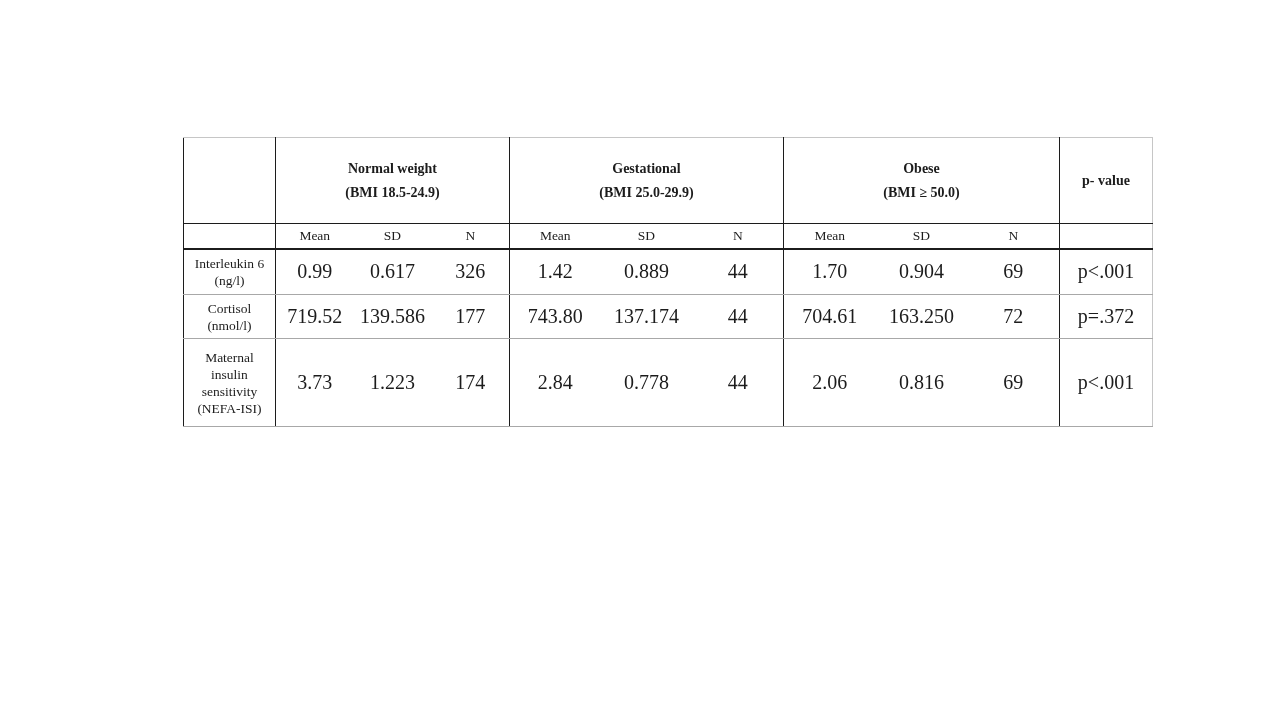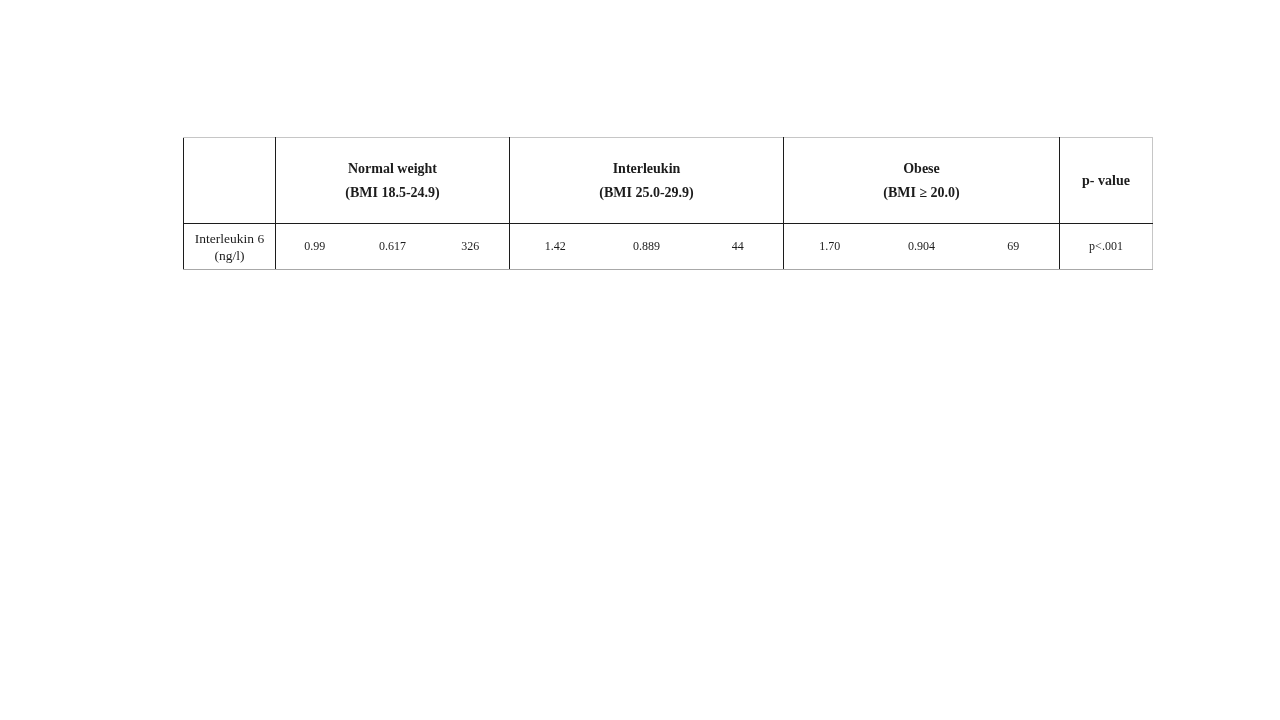--- a/index.html
+++ b/index.html
@@ -59,21 +59,21 @@
   .group-head { font-weight: bold; font-size: 14px; }
   .gh-line { line-height: 16px; }
   .gh-line + .gh-line { margin-top: 8px; }
   .p-head { font-weight: bold; font-size: 14px; }
 
   tr.sub-row > td { font-size: 13.5px; }
 
   .c-label { font-size: 13.5px; }
   .lbl-line { line-height: 17px; }
 
-  td.val { font-size: 12px; }
+  td.val { font-size: 20px; }
 </style>
 </head>
 <body>
 
 <div class="page">
   <div class="tbl-wrap">
     <table>
       <colgroup>
         <col style="width:92px">
         <col style="width:78px">
@@ -89,47 +89,94 @@
       </colgroup>
 
       <tbody>
           <tr class="head-row" style="height:86px">
         <td class="c-label"></td>
         <th colspan="3" class="g-end group-head">
           <div class="gh-line">Normal weight</div>
           <div class="gh-line">(BMI 18.5-24.9)</div>
         </th>
         <th colspan="3" class="g-end group-head">
-          <div class="gh-line">Interleukin</div>
+          <div class="gh-line">Gestational</div>
           <div class="gh-line">(BMI 25.0-29.9)</div>
         </th>
         <th colspan="3" class="g-end group-head">
           <div class="gh-line">Obese</div>
-          <div class="gh-line">(BMI ≥ 20.0)</div>
+          <div class="gh-line">(BMI ≥ 50.0)</div>
         </th>
         <th class="c-p p-head">p- value</th>
       </tr>
 
+      <tr class="sub-row" style="height:25px">
+        <td class="c-label"></td>
+        <td>Mean</td>
+        <td>SD</td>
+        <td class="g-end">N</td>
+        <td>Mean</td>
+        <td>SD</td>
+        <td class="g-end">N</td>
+        <td>Mean</td>
+        <td>SD</td>
+        <td class="g-end">N</td>
+        <td class="c-p"></td>
+      </tr>
 
       <tr class="data-row" style="height:46px">
         <td class="c-label">
           <div class="lbl-line">Interleukin 6</div>
           <div class="lbl-line">(ng/l)</div>
         </td>
         <td class="val">0.99</td>
         <td class="val">0.617</td>
         <td class="val g-end">326</td>
         <td class="val">1.42</td>
         <td class="val">0.889</td>
         <td class="val g-end">44</td>
         <td class="val">1.70</td>
         <td class="val">0.904</td>
         <td class="val g-end">69</td>
         <td class="val c-p">p&lt;.001</td>
       </tr>
 
+      <tr class="data-row" style="height:44px">
+        <td class="c-label">
+          <div class="lbl-line">Cortisol</div>
+          <div class="lbl-line">(nmol/l)</div>
+        </td>
+        <td class="val">719.52</td>
+        <td class="val">139.586</td>
+        <td class="val g-end">177</td>
+        <td class="val">743.80</td>
+        <td class="val">137.174</td>
+        <td class="val g-end">44</td>
+        <td class="val">704.61</td>
+        <td class="val">163.250</td>
+        <td class="val g-end">72</td>
+        <td class="val c-p">p=.372</td>
+      </tr>
 
 
+      <tr class="data-row" style="height:88px">
+        <td class="c-label">
+          <div class="lbl-line">Maternal</div>
+          <div class="lbl-line">insulin</div>
+          <div class="lbl-line">sensitivity</div>
+          <div class="lbl-line">(NEFA-ISI)</div>
+        </td>
+        <td class="val">3.73</td>
+        <td class="val">1.223</td>
+        <td class="val g-end">174</td>
+        <td class="val">2.84</td>
+        <td class="val">0.778</td>
+        <td class="val g-end">44</td>
+        <td class="val">2.06</td>
+        <td class="val">0.816</td>
+        <td class="val g-end">69</td>
+        <td class="val c-p">p&lt;.001</td>
+      </tr>
 
     </tbody>
       </table>
   </div>
 </div>
 
 </body></html>

